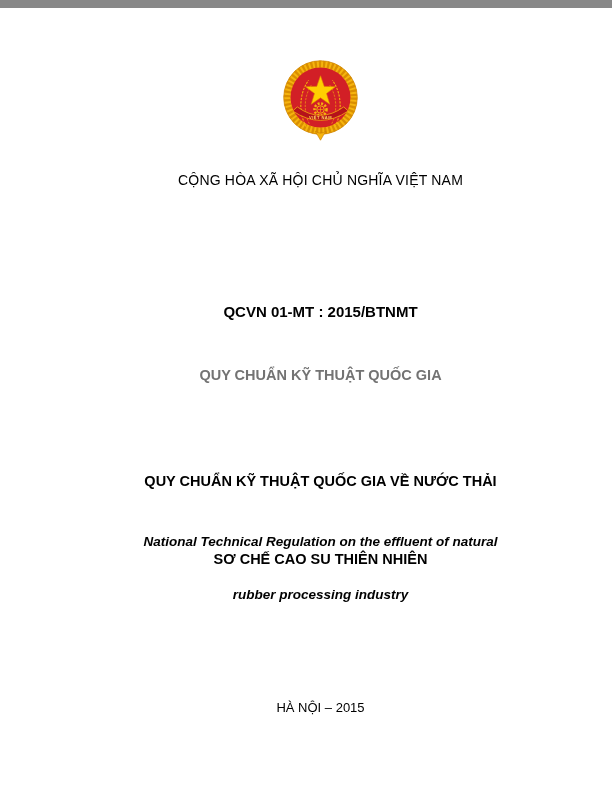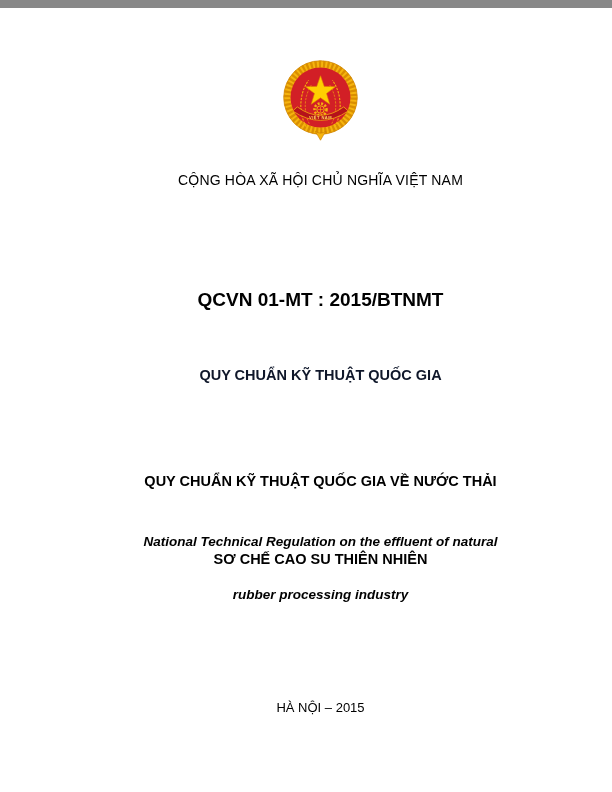--- a/index.html
+++ b/index.html
@@ -43,22 +43,22 @@
   .emblem-wrap svg { display: block; }
 
   .nation-line {
     top: 160px;
     font-size: 14px;
     line-height: 24px;
     font-weight: 400;
     letter-spacing: 0.2px;
   }
   .code-line {
-    top: 280px;
-    font-size: 19px;
+    top: 292px;
+    font-size: 15px;
     line-height: 24px;
     font-weight: 700;
   }
   .red-title-line {
     top: 355px;
     font-size: 14.5px;
     line-height: 24px;
     font-weight: 700;
   }
   .vn-title-block {
@@ -119,21 +119,21 @@
         </g>
 
         <path d="M43,95 L50,107 L57,95 Q50,100 43,95 Z" fill="#f6b40e" stroke="#c87e00" stroke-width="0.8"></path>
       </svg>
     </div>
 
     <div class="abs nation-line">CỘNG HÒA XÃ HỘI CHỦ NGHĨA VIỆT NAM</div>
 
     <div class="abs code-line">QCVN 01-MT : 2015/BTNMT</div>
 
-    <div class="abs red-title-line" style="color: #0f172a;">QUY CHUẨN KỸ THUẬT QUỐC GIA</div>
+    <div class="abs red-title-line" style="color: #737373;">QUY CHUẨN KỸ THUẬT QUỐC GIA</div>
 
     <div class="abs vn-title-block">
       <div>QUY CHUẨN KỸ THUẬT QUỐC GIA VỀ NƯỚC THẢI</div>
       <div>SƠ CHẾ CAO SU THIÊN NHIÊN</div>
     </div>
 
     <div class="abs en-title-block">
       <div>National Technical Regulation on the effluent of natural</div>
       <div>rubber processing industry</div>
     </div>

